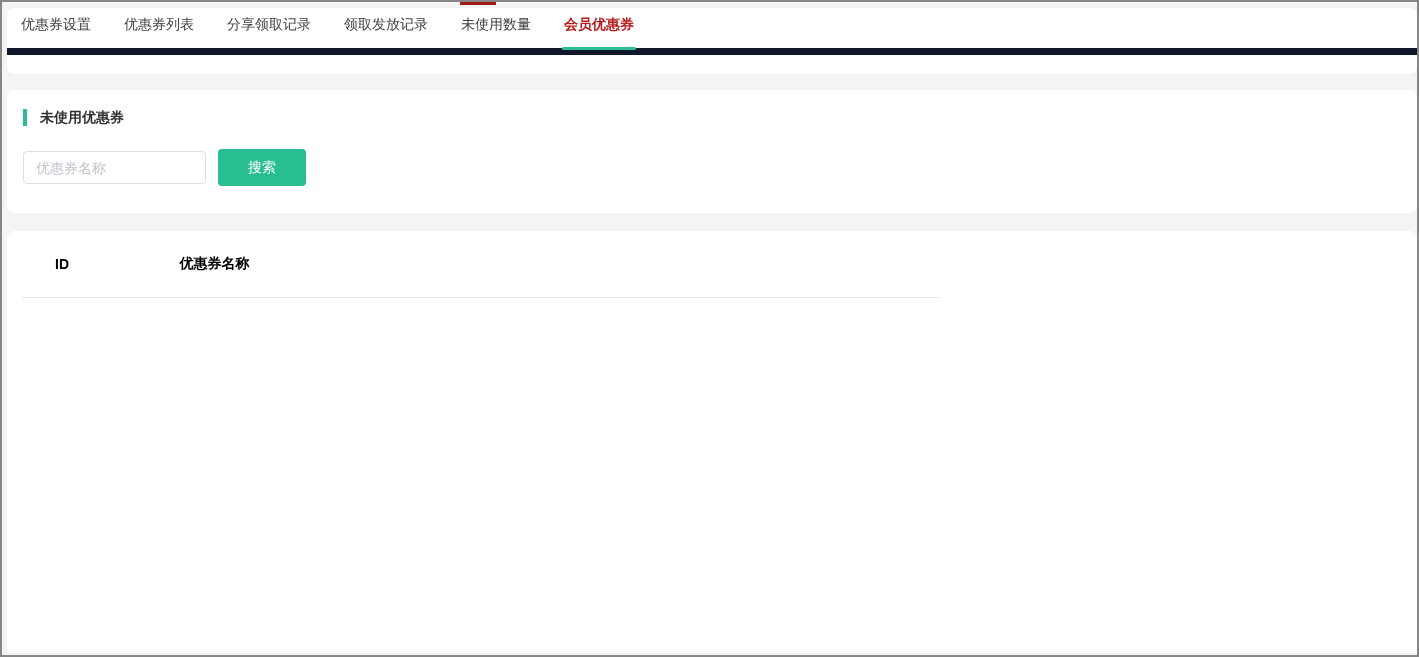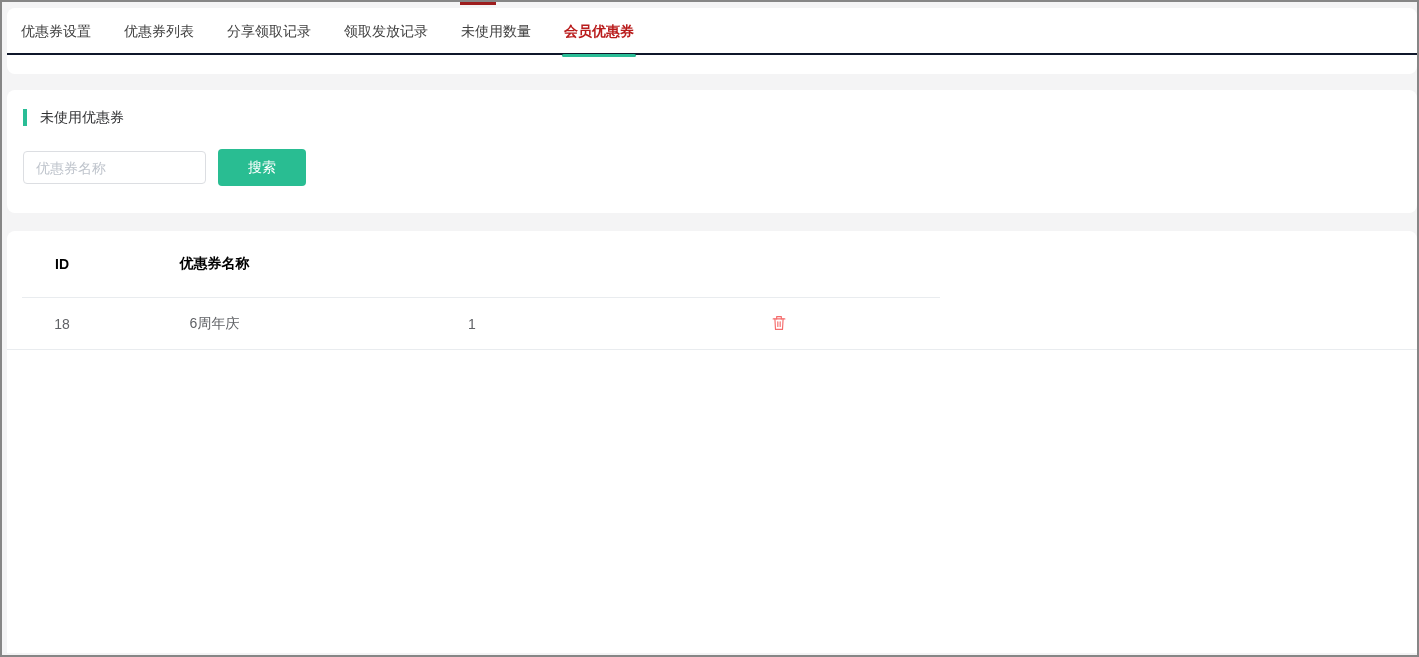--- a/index.html
+++ b/index.html
@@ -18,24 +18,24 @@
   }
   .card {
     position: absolute; left: 5px; right: 0;
     background: #ffffff;
     border-radius: 8px;
   }
   
   .card-tabs { top: 6px; height: 66px; }
   .tabbar {
     position: relative;
-    display: flex; align-items: flex-start;
+    display: flex; align-items: flex-end;
     height: 47px;
     padding-left: 14px;
-    border-bottom: 2px solid #0f172a;
+    border-bottom: 7px solid #0f172a;
   }
   .tab {
     position: relative;
     height: 47px;
     display: flex; align-items: center;
     margin-right: 33px;
     font-size: 14px;
     color: #3f3f3f;
     cursor: pointer;
     white-space: nowrap;
@@ -43,21 +43,21 @@
   .tab.active { color: #b91c1c; font-weight: bold; }
   .tab.active .tab-underline {
     position: absolute; left: -2px; right: -2px; bottom: -2px;
     height: 3px; border-radius: 2px;
     background: #2abd96;
   }
   
   .card-search { top: 88px; height: 123px; }
   .section-title {
     position: absolute; left: 16px; top: 19px;
-    font-size: 14px; font-weight: normal; color: #303133;
+    font-size: 14px; font-weight: bold; color: #303133;
     line-height: 17px;
     border-left: 4px solid #2abd96;
     padding-left: 13px;
   }
   .search-input {
     position: absolute; left: 16px; top: 61px;
     width: 183px; height: 33px;
     border: 1px solid #dcdee2; border-radius: 4px;
     padding: 0 12px;
     font-size: 14px; color: #606266;
@@ -134,30 +134,14 @@
     <div class="section-title">未使用优惠券</div>
     <input class="search-input" type="text" placeholder="优惠券名称" style="">
     <button class="search-btn">搜索</button>
   </div>
 
   <div class="card card-table">
     <div class="thead">
       <div class="col-id">ID</div>
       <div class="col-name">优惠券名称</div>
     </div>
-    <div class="trow">
-      <div class="col-id">18</div>
-      <div class="col-name">6周年庆</div>
-      <div class="col-count">1</div>
-      <div class="col-actions">
-        <button class="delete-btn">
-          <svg width="14" height="16" viewBox="0 0 24 26" fill="none" stroke-width="2" stroke-linecap="round" stroke-linejoin="round" stroke="#f56c6c">
-            <path d="M2 6 H22"></path>
-            <path d="M8 6 V2 H16 V6"></path>
-            <path d="M5 6 L6 24 H18 L19 6"></path>
-            <path d="M10 11 V19"></path>
-            <path d="M14 11 V19"></path>
-          </svg>
-        </button>
-      </div>
-    </div>
   </div>
 </div>
 
 </body></html>

